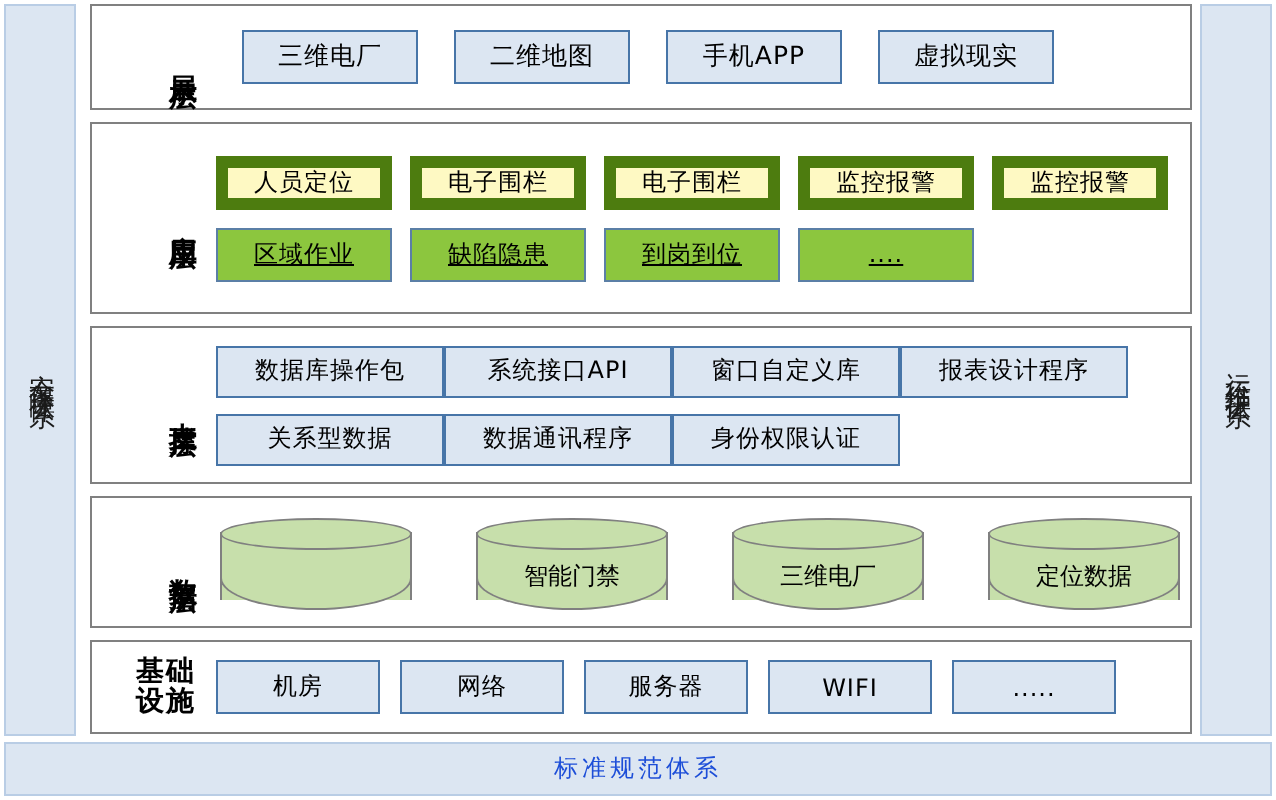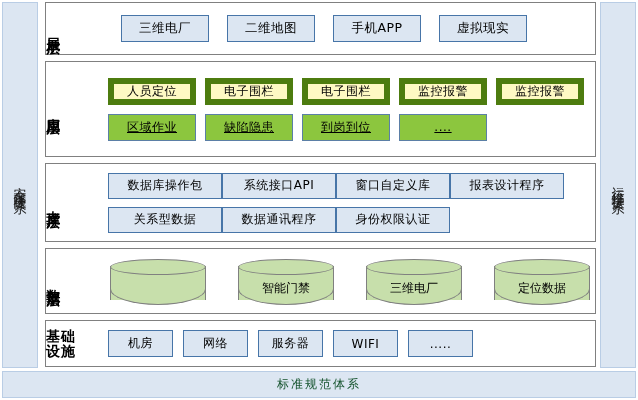--- a/index.html
+++ b/index.html
@@ -56,42 +56,42 @@
     width: 634px;
     height: 27px;
     background: #dce6f2;
     border: 1px solid #b9cde5;
     box-sizing: border-box;
     display: flex;
     align-items: center;
     justify-content: center;
     font-size: 12px;
     letter-spacing: 2px;
-    color: #14532d;
+    color: #1d4ed8;
   }
 
   
   .layer {
     position: absolute;
     left: 45px;
     width: 551px;
     box-sizing: border-box;
     border: 1px solid #808080;
     background: #ffffff;
     display: flex;
     align-items: center;
   }
 
   .layer-label {
     width: 52px;
     min-width: 52px;
     height: 100%;
     display: flex;
     align-items: center;
-    justify-content: flex-start;
+    justify-content: flex-end;
     font-size: 14px;
     font-weight: bold;
     color: #000000;
     letter-spacing: 1px;
   }
   .layer-label .label-vert {
     writing-mode: vertical-rl;
     text-orientation: upright;
     line-height: 1.05;
     letter-spacing: 2px;
@@ -210,21 +210,21 @@
     text-align: center;
     font-size: 12px;
     color: #000000;
     z-index: 3;
     white-space: nowrap;
   }
 
   
   #layer-infra { top: 320px; height: 47px; }
   #layer-infra .row { gap: 10px; padding-left: 10px; }
-  #layer-infra .node { width: 65px; height: 27px; }
+  #layer-infra .node { width: 82px; height: 27px; }
 </style>
 </head>
 <body>
 
 <div id="diagram">
 
   <div class="side-banner" id="banner-left">
     <span class="vtext">安全保障体系</span>
   </div>
 

